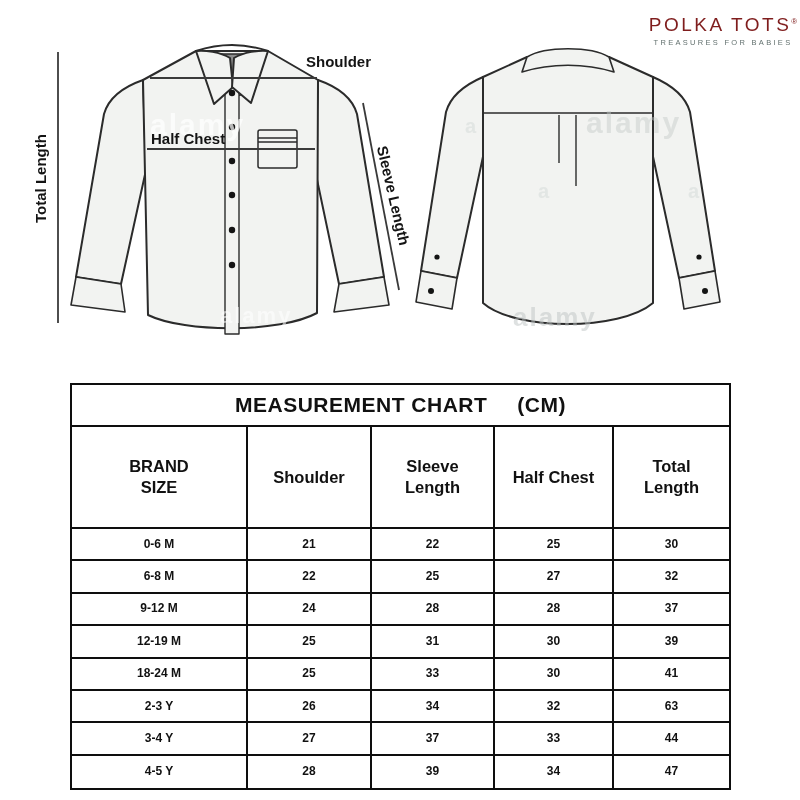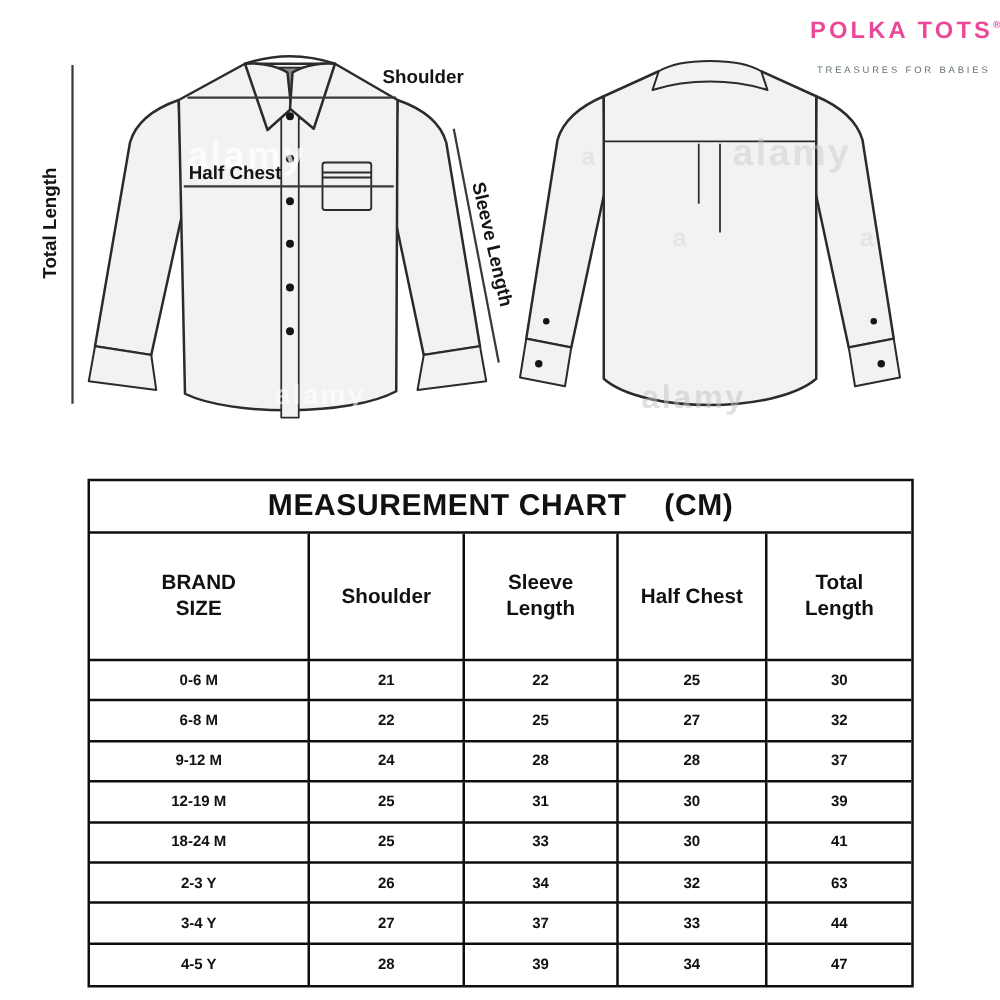--- a/index.html
+++ b/index.html
@@ -17,39 +17,39 @@
   .lbl-sleeve{left:336px;top:187px;width:115px;text-align:center;transform:rotate(77deg);}
   .wm{position:absolute;font-weight:700;letter-spacing:2px;pointer-events:none;}
   .wm1{left:150px;top:108px;font-size:30px;color:rgba(255,255,255,.70);}
   .wm2{left:586px;top:106px;font-size:30px;color:rgba(196,201,200,.45);}
   .wm3{left:513px;top:302px;font-size:26px;color:rgba(190,196,195,.50);}
   .wm4{left:220px;top:303px;font-size:22px;color:rgba(255,255,255,.55);}
   .wma{position:absolute;font-weight:800;font-size:20px;color:rgba(214,218,217,.55);pointer-events:none;}
   .wma1{left:465px;top:115px;} .wma2{left:538px;top:180px;} .wma3{left:688px;top:180px;}
   
   .logo{position:absolute;left:648px;top:14px;width:150px;text-align:center;}
-  .logo-name{font-size:19px;font-weight:700;letter-spacing:2.5px;color:#ec4899;white-space:nowrap;}
+  .logo-name{font-size:19px;font-weight:400;letter-spacing:2.5px;color:#7f1d1d;white-space:nowrap;}
   .logo-reg{font-size:8px;vertical-align:super;letter-spacing:0;}
-  .logo-tag{margin-top:15px;font-size:7.5px;font-weight:500;letter-spacing:2.3px;color:#63716f;white-space:nowrap;}
+  .logo-tag{margin-top:2px;font-size:7.5px;font-weight:500;letter-spacing:2.3px;color:#63716f;white-space:nowrap;}
   
   .sizechart{
     position:absolute;left:70px;top:383px;width:661px;height:407px;box-sizing:border-box;
     border:2.5px solid #0e0e0e;display:grid;
     grid-template-columns:176px 124px 123px 119px 1fr;
     grid-template-rows:42px 102px repeat(8,1fr);
     background:#fff;
   }
   .cell{
     border-right:2px solid #0e0e0e;border-bottom:2px solid #0e0e0e;
     display:flex;align-items:center;justify-content:center;
     font-weight:700;font-size:12px;text-align:center;line-height:1.25;
   }
   .cell.lastcol{border-right:none;}
   .lastrow > .cell, .cell.lastrow{border-bottom:none;}
-  .title-cell{grid-column:1 / -1;border-right:none;display:flex;gap:30px;align-items:center;justify-content:center;font-size:24px;font-weight:700;letter-spacing:.5px;}
+  .title-cell{grid-column:1 / -1;border-right:none;display:flex;gap:30px;align-items:center;justify-content:center;font-size:21px;font-weight:700;letter-spacing:.5px;}
   .th{white-space:pre-line;font-size:16.5px;}
   .row{display:contents;}
 </style>
 </head>
 <body>
 
 <div class="canvas">
 
   <div class="diagram">
     <svg width="800" height="375" viewBox="0 0 800 375">

